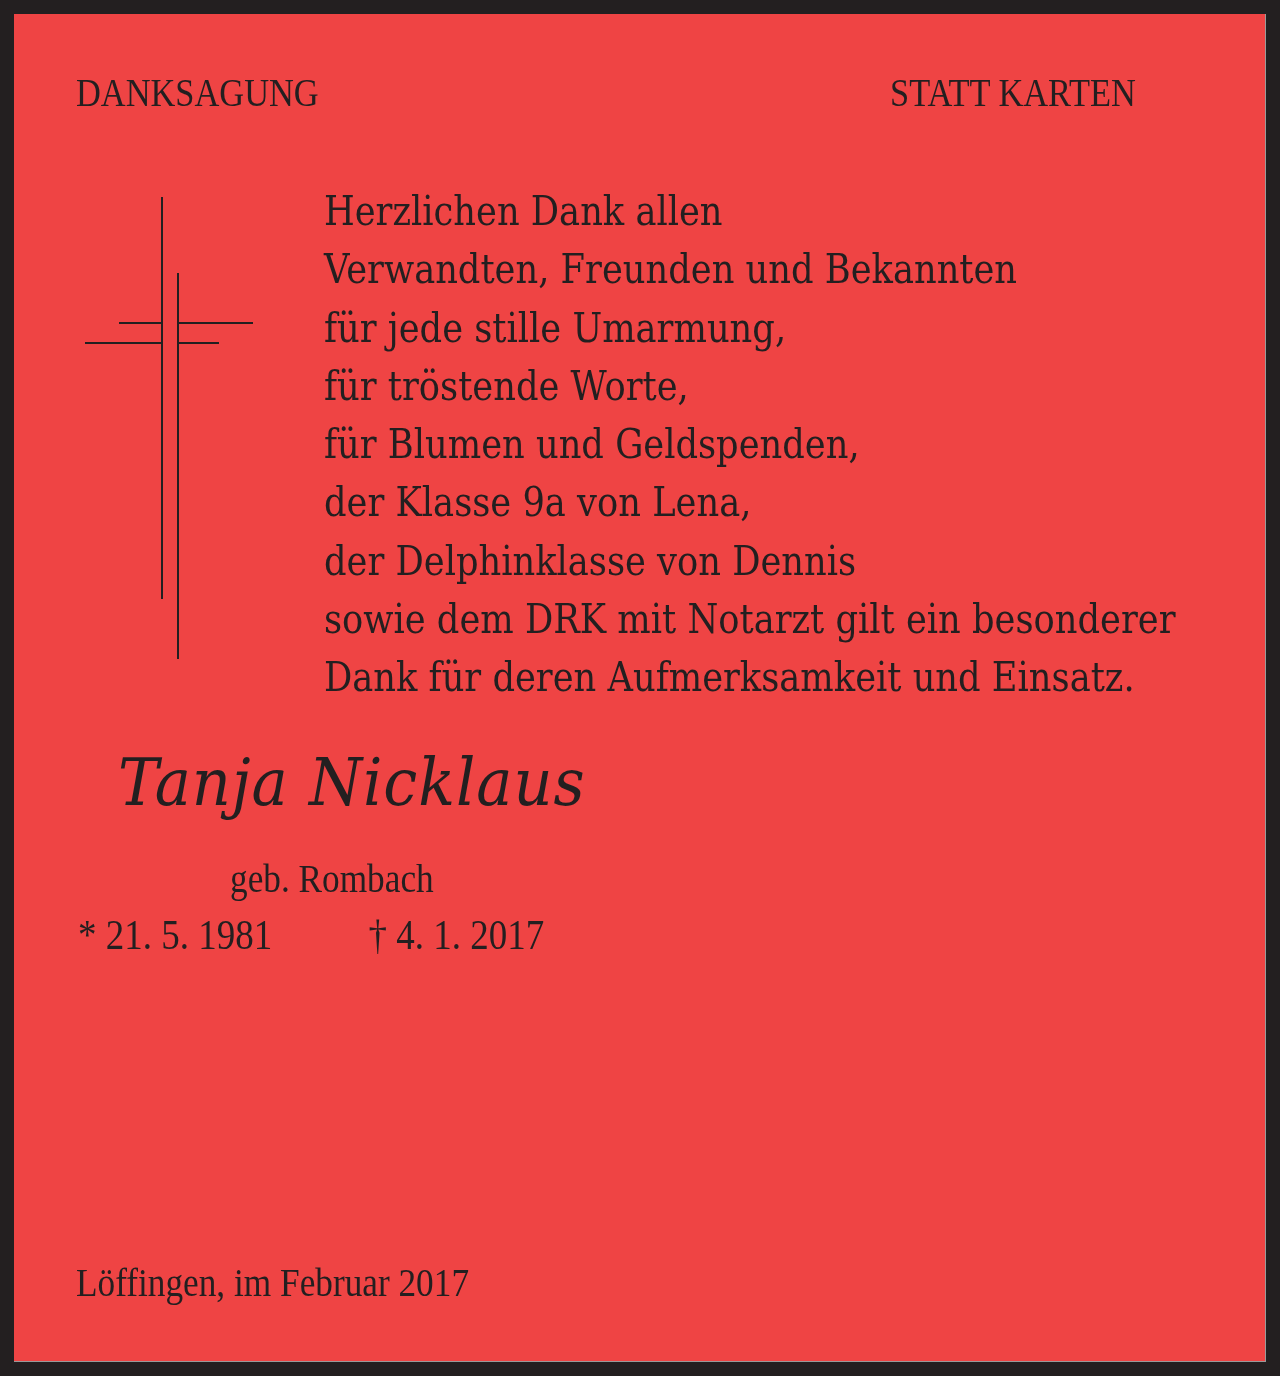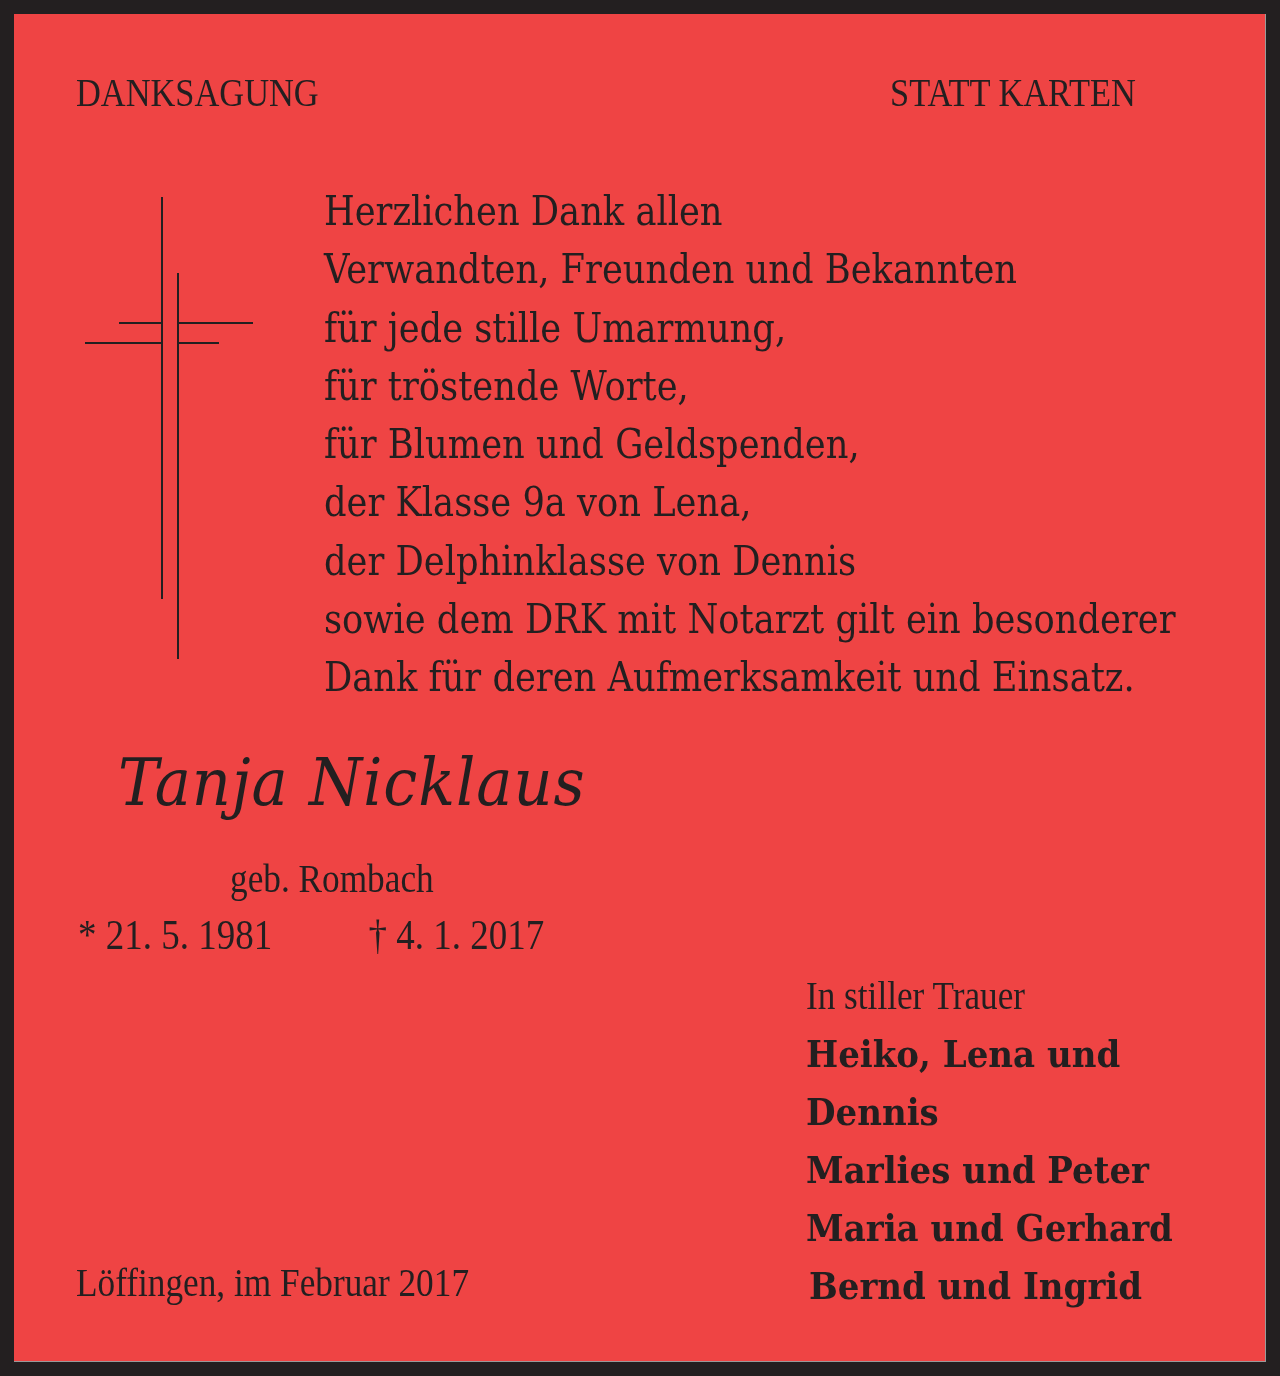--- a/index.html
+++ b/index.html
@@ -85,23 +85,15 @@
     <span class="line">der Klasse 9a von Lena,</span>
     <span class="line">der Delphinklasse von Dennis</span>
     <span class="line">sowie dem DRK mit Notarzt gilt ein besonderer</span>
     <span class="line">Dank für deren Aufmerksamkeit und Einsatz.</span>
   </div>
 
   <div class="abs name">Tanja Nicklaus</div>
   <div class="abs cond maiden">geb. Rombach</div>
   <div class="abs cond dates"><span>* 21. 5. 1981</span><span class="gap"></span><span>† 4. 1. 2017</span></div>
 
-  <div class="mourners">
-    <div class="intro cond">In stiller Trauer</div>
-    <div class="m">Heiko, Lena und</div>
-    <div class="m">Dennis</div>
-    <div class="m">Marlies und Peter</div>
-    <div class="m">Maria und Gerhard</div>
-    <div class="m" style="margin-left:3px;">Bernd und Ingrid</div>
-  </div>
 
   <div class="abs cond place">Löffingen, im Februar 2017</div>
 </div>
 
 </body></html>

